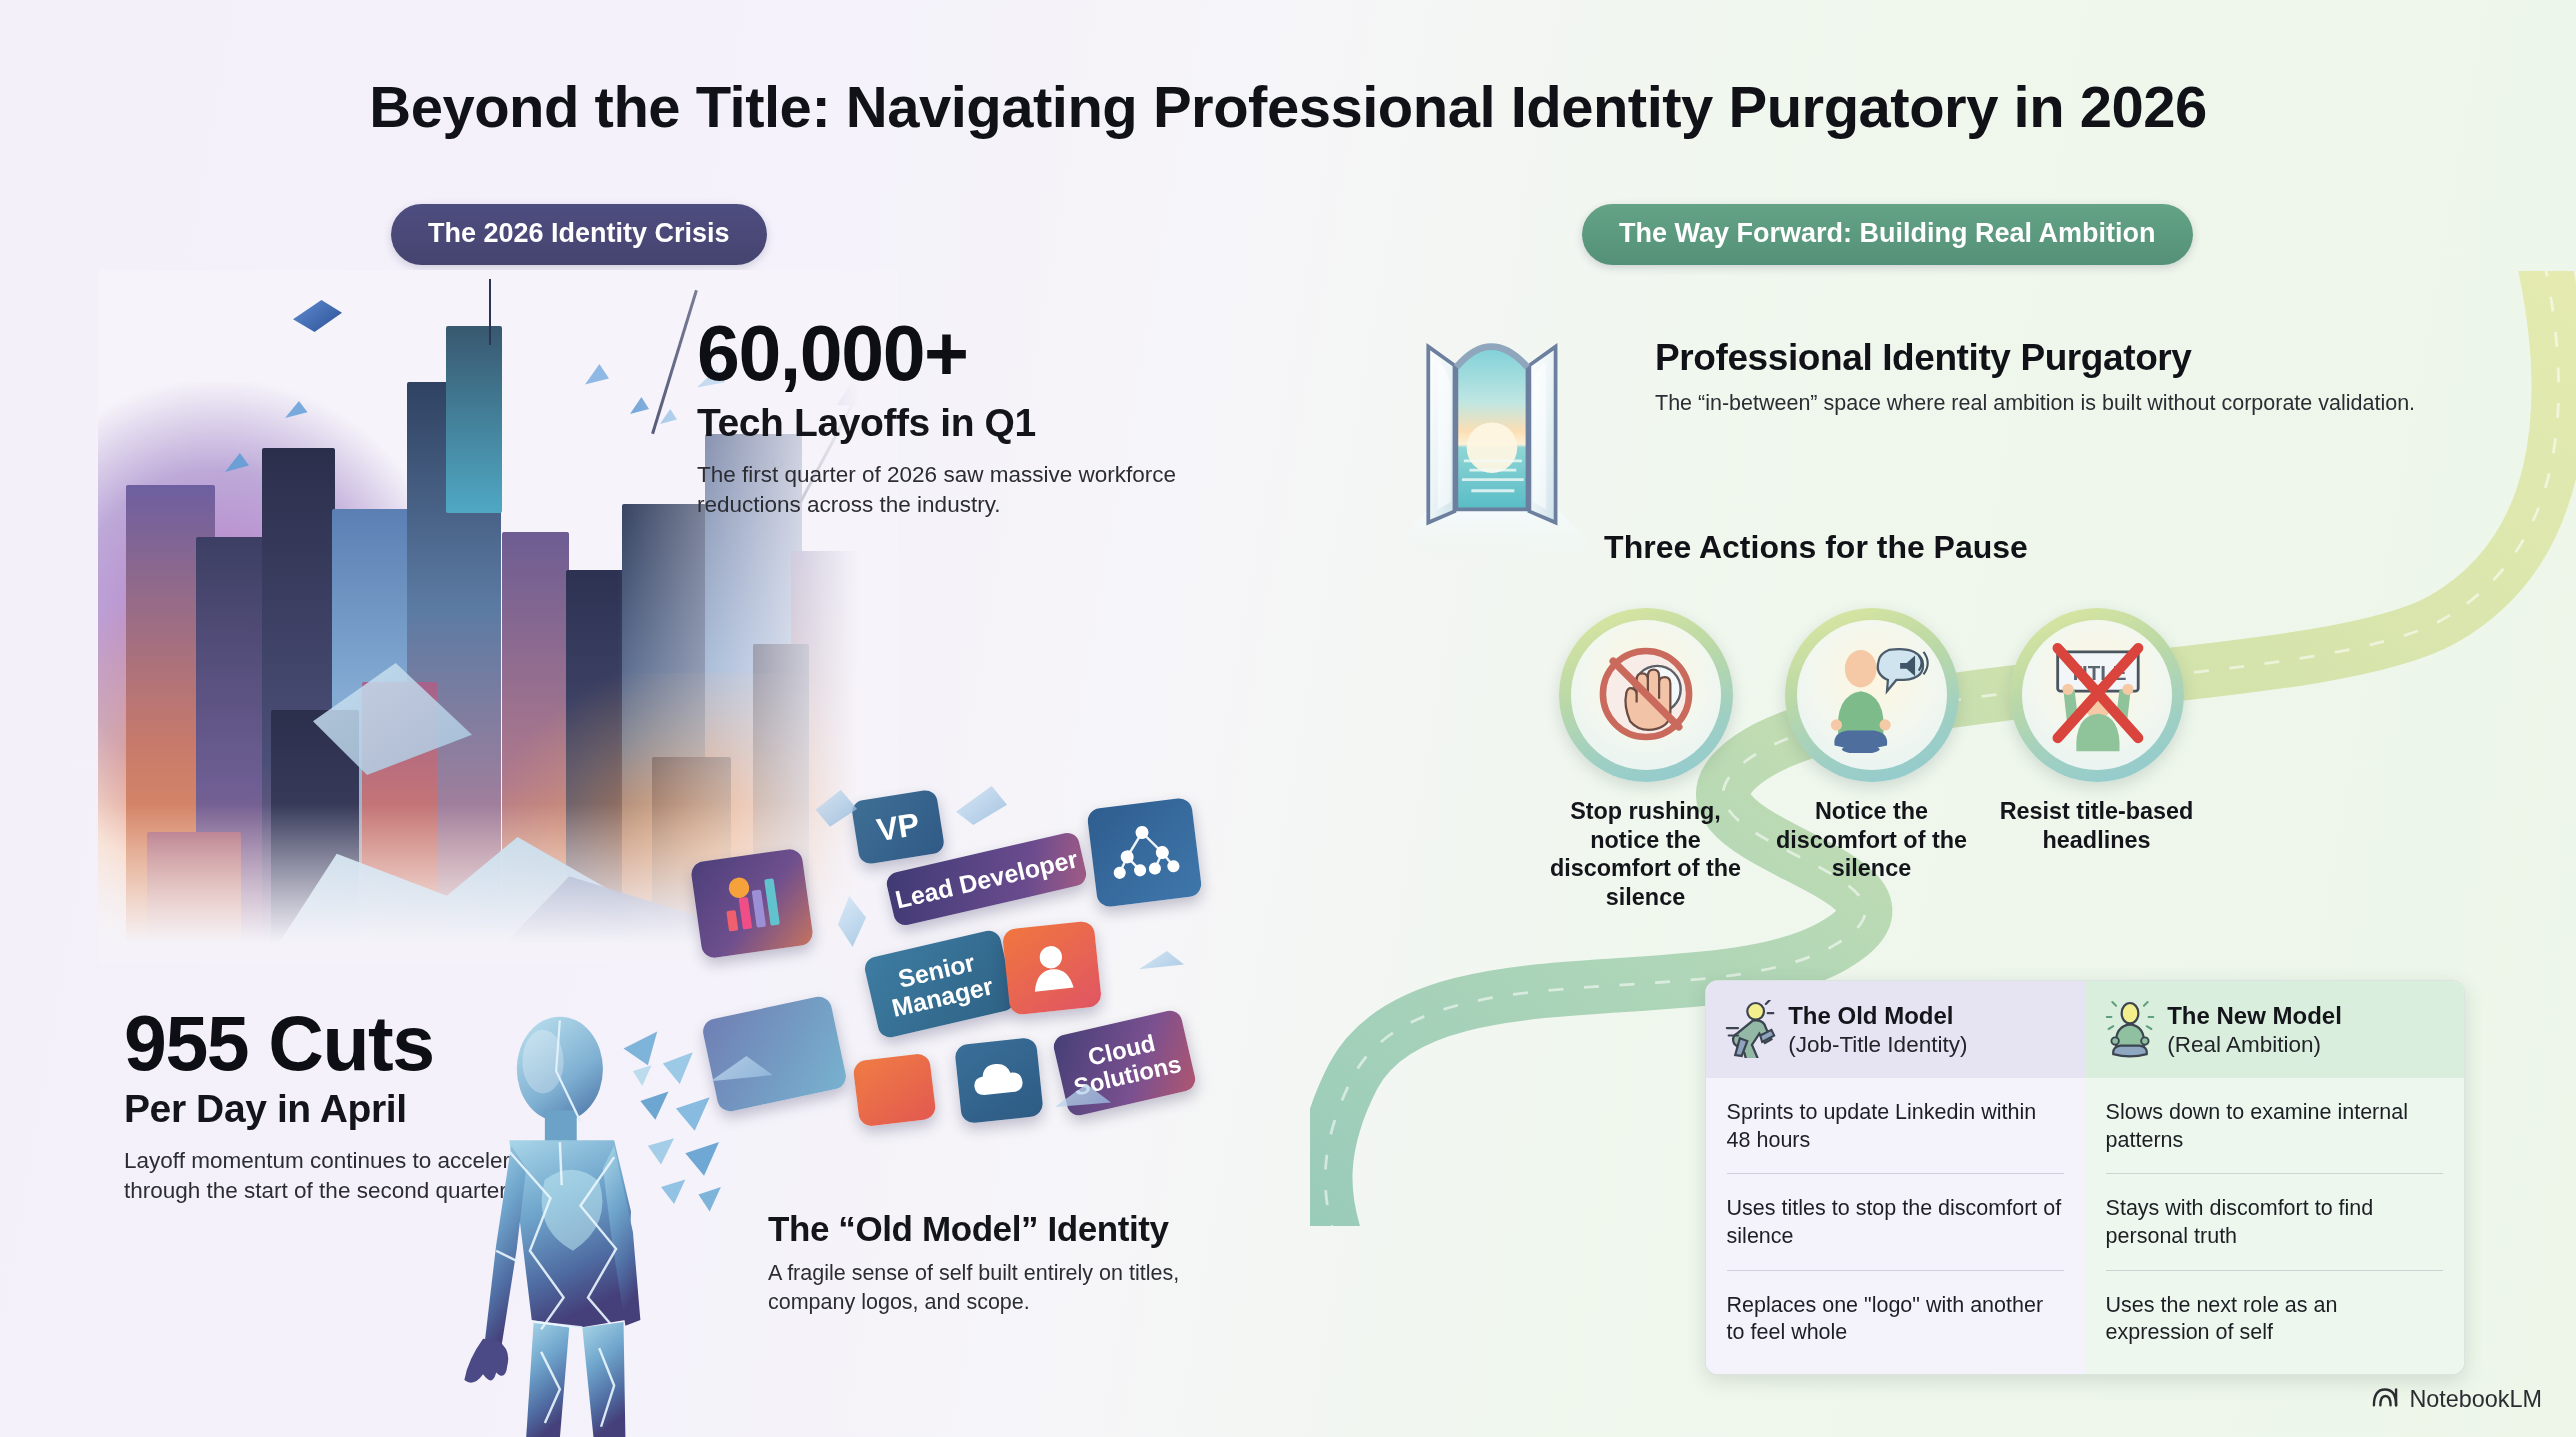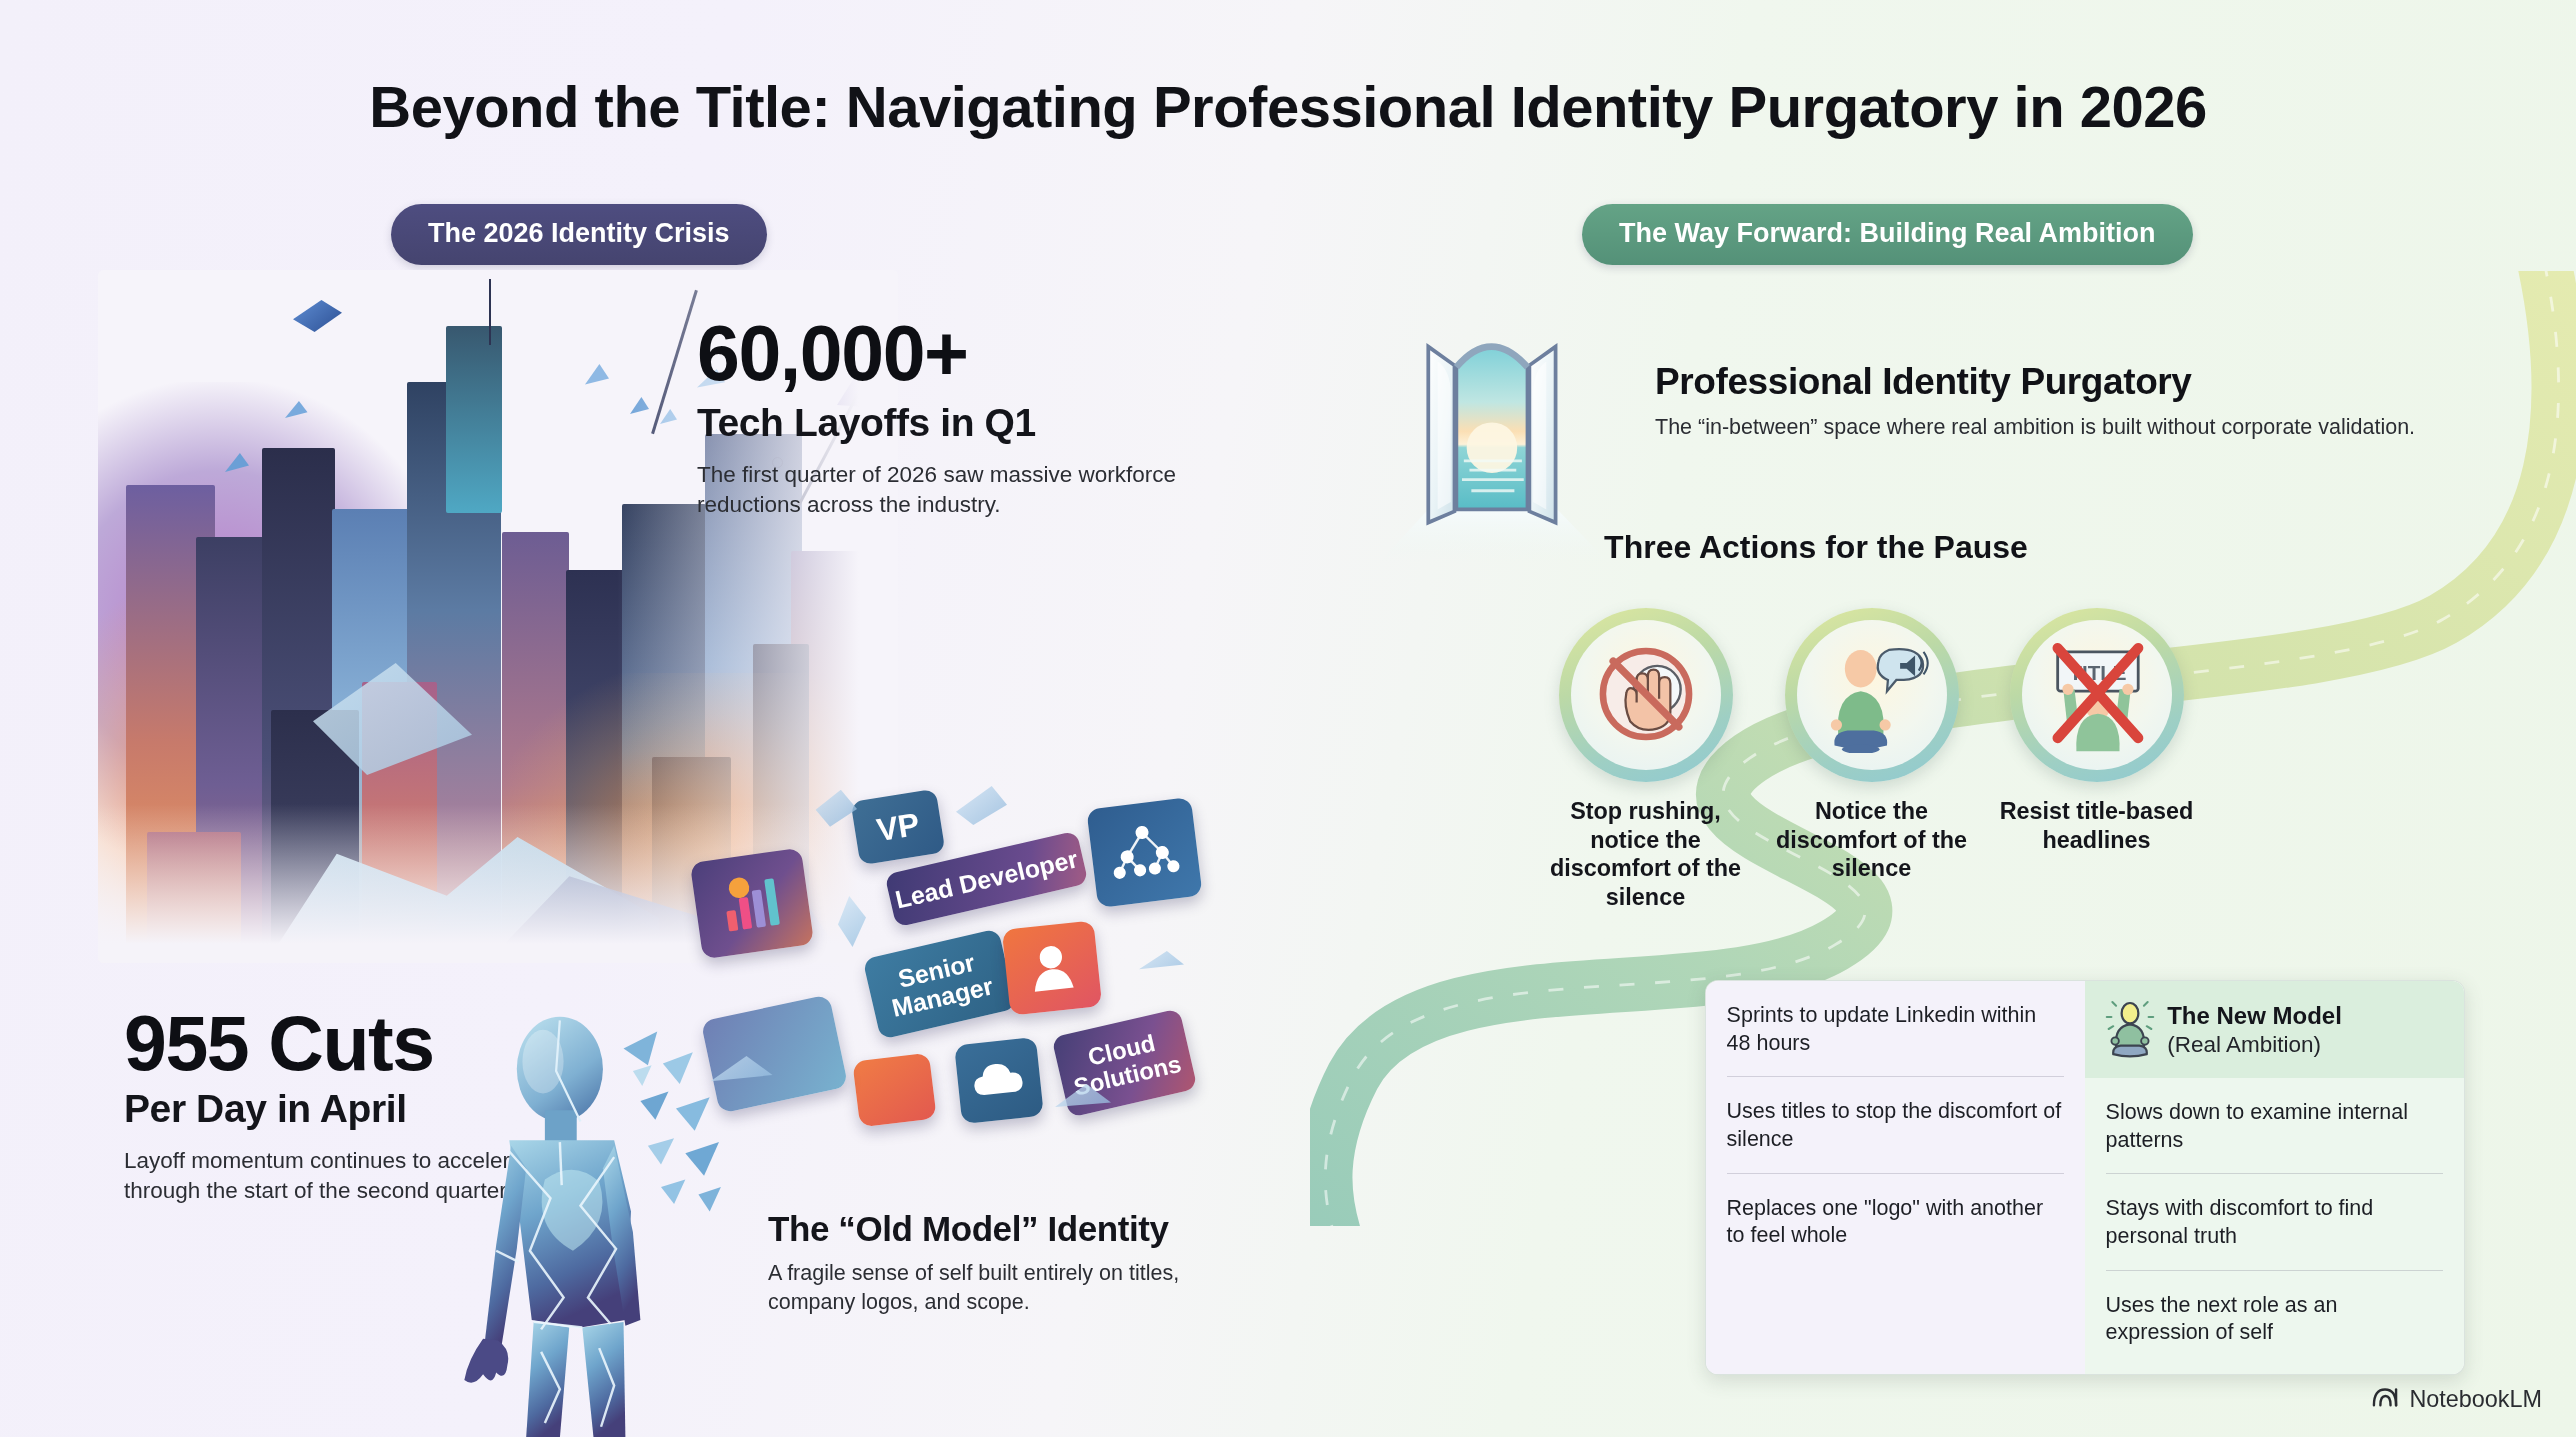--- a/index.html
+++ b/index.html
@@ -88,21 +88,21 @@
          display:flex;align-items:center;justify-content:center;}
   .fshard{position:absolute;opacity:.75;}
 
   
   #figure{left:440px;top:1011px;width:309px;height:427px;}
 
   
   #doorway{left:1374px;top:281px;width:234px;height:281px;}
 
   
-  #purgatory{left:1655px;top:337px;width:768px;margin-top:24px;}
+  #purgatory{left:1655px;top:337px;width:768px;}
   #purgatory h2{margin:0;font-size:37px;font-weight:700;color:#111217;letter-spacing:-0.4px;}
   #purgatory p{margin:10.3px 0 0 0;font-size:21.5px;color:#2b2d33;line-height:1.32;}
 
   #three-actions{left:1526px;top:529px;width:580px;text-align:center;
                  font-size:32px;font-weight:700;color:#111217;}
 
   
   #path-svg{left:1310px;top:271px;width:1266px;height:955px;}
 
   .action{position:absolute;width:215px;text-align:center;}
@@ -520,20 +520,40 @@
           </svg>
         </span>
       </div>
     </div>
     <div class="cap">Resist title-based headlines</div>
   </div>
 
   <div class="abs" id="compare">
 
     <div class="col old">
+      <div class="hd">
+        <span>
+          <svg width="52" height="58" viewBox="0 0 56 62">
+            <circle cx="33" cy="12" r="9" fill="#f2ef8c" stroke="#3c4450" stroke-width="2.4"></circle>
+            <path d="M30 22 q12 -2 14 8 l6 12 l-7 4 l-6 -10 l-8 12 l6 14 l-3 12 l-7 -1 l-4 -16 l-11 -10 q-4 -8 4 -12 Z" fill="#93b9a6" stroke="#3c4450" stroke-width="2.4"></path>
+            <path d="M24 44 l-6 16 l-7 -1 l5 -18 Z" fill="#8ea3bd" stroke="#3c4450" stroke-width="2.4"></path>
+            <path d="M38 38 l12 -6 l3 6 l-13 7 Z" fill="#8ea3bd" stroke="#3c4450" stroke-width="2.2"></path>
+            <g stroke="#3c4450" stroke-width="2.4" stroke-linecap="round">
+              <line x1="2" y1="30" x2="14" y2="30"></line>
+                <line x1="4" y1="38" x2="14" y2="38"></line>
+              <line x1="44" y1="4" x2="48" y2="0"></line>
+                <line x1="46" y1="14" x2="52" y2="14"></line>
+            </g>
+          </svg>
+        </span>
+        <span class="htxt">
+          <div class="t1">The Old Model</div>
+          <div class="t2">(Job-Title Identity)</div>
+        </span>
+      </div>
       <div class="rows">
         <div class="rowi">Sprints to update Linkedin within 48 hours</div>
         <div class="rowi">Uses titles to stop the discomfort of silence</div>
         <div class="rowi">Replaces one "logo" with another to feel whole</div>
       </div>
     </div>
 
     <div class="col new">
       <div class="hd">
         <span>

